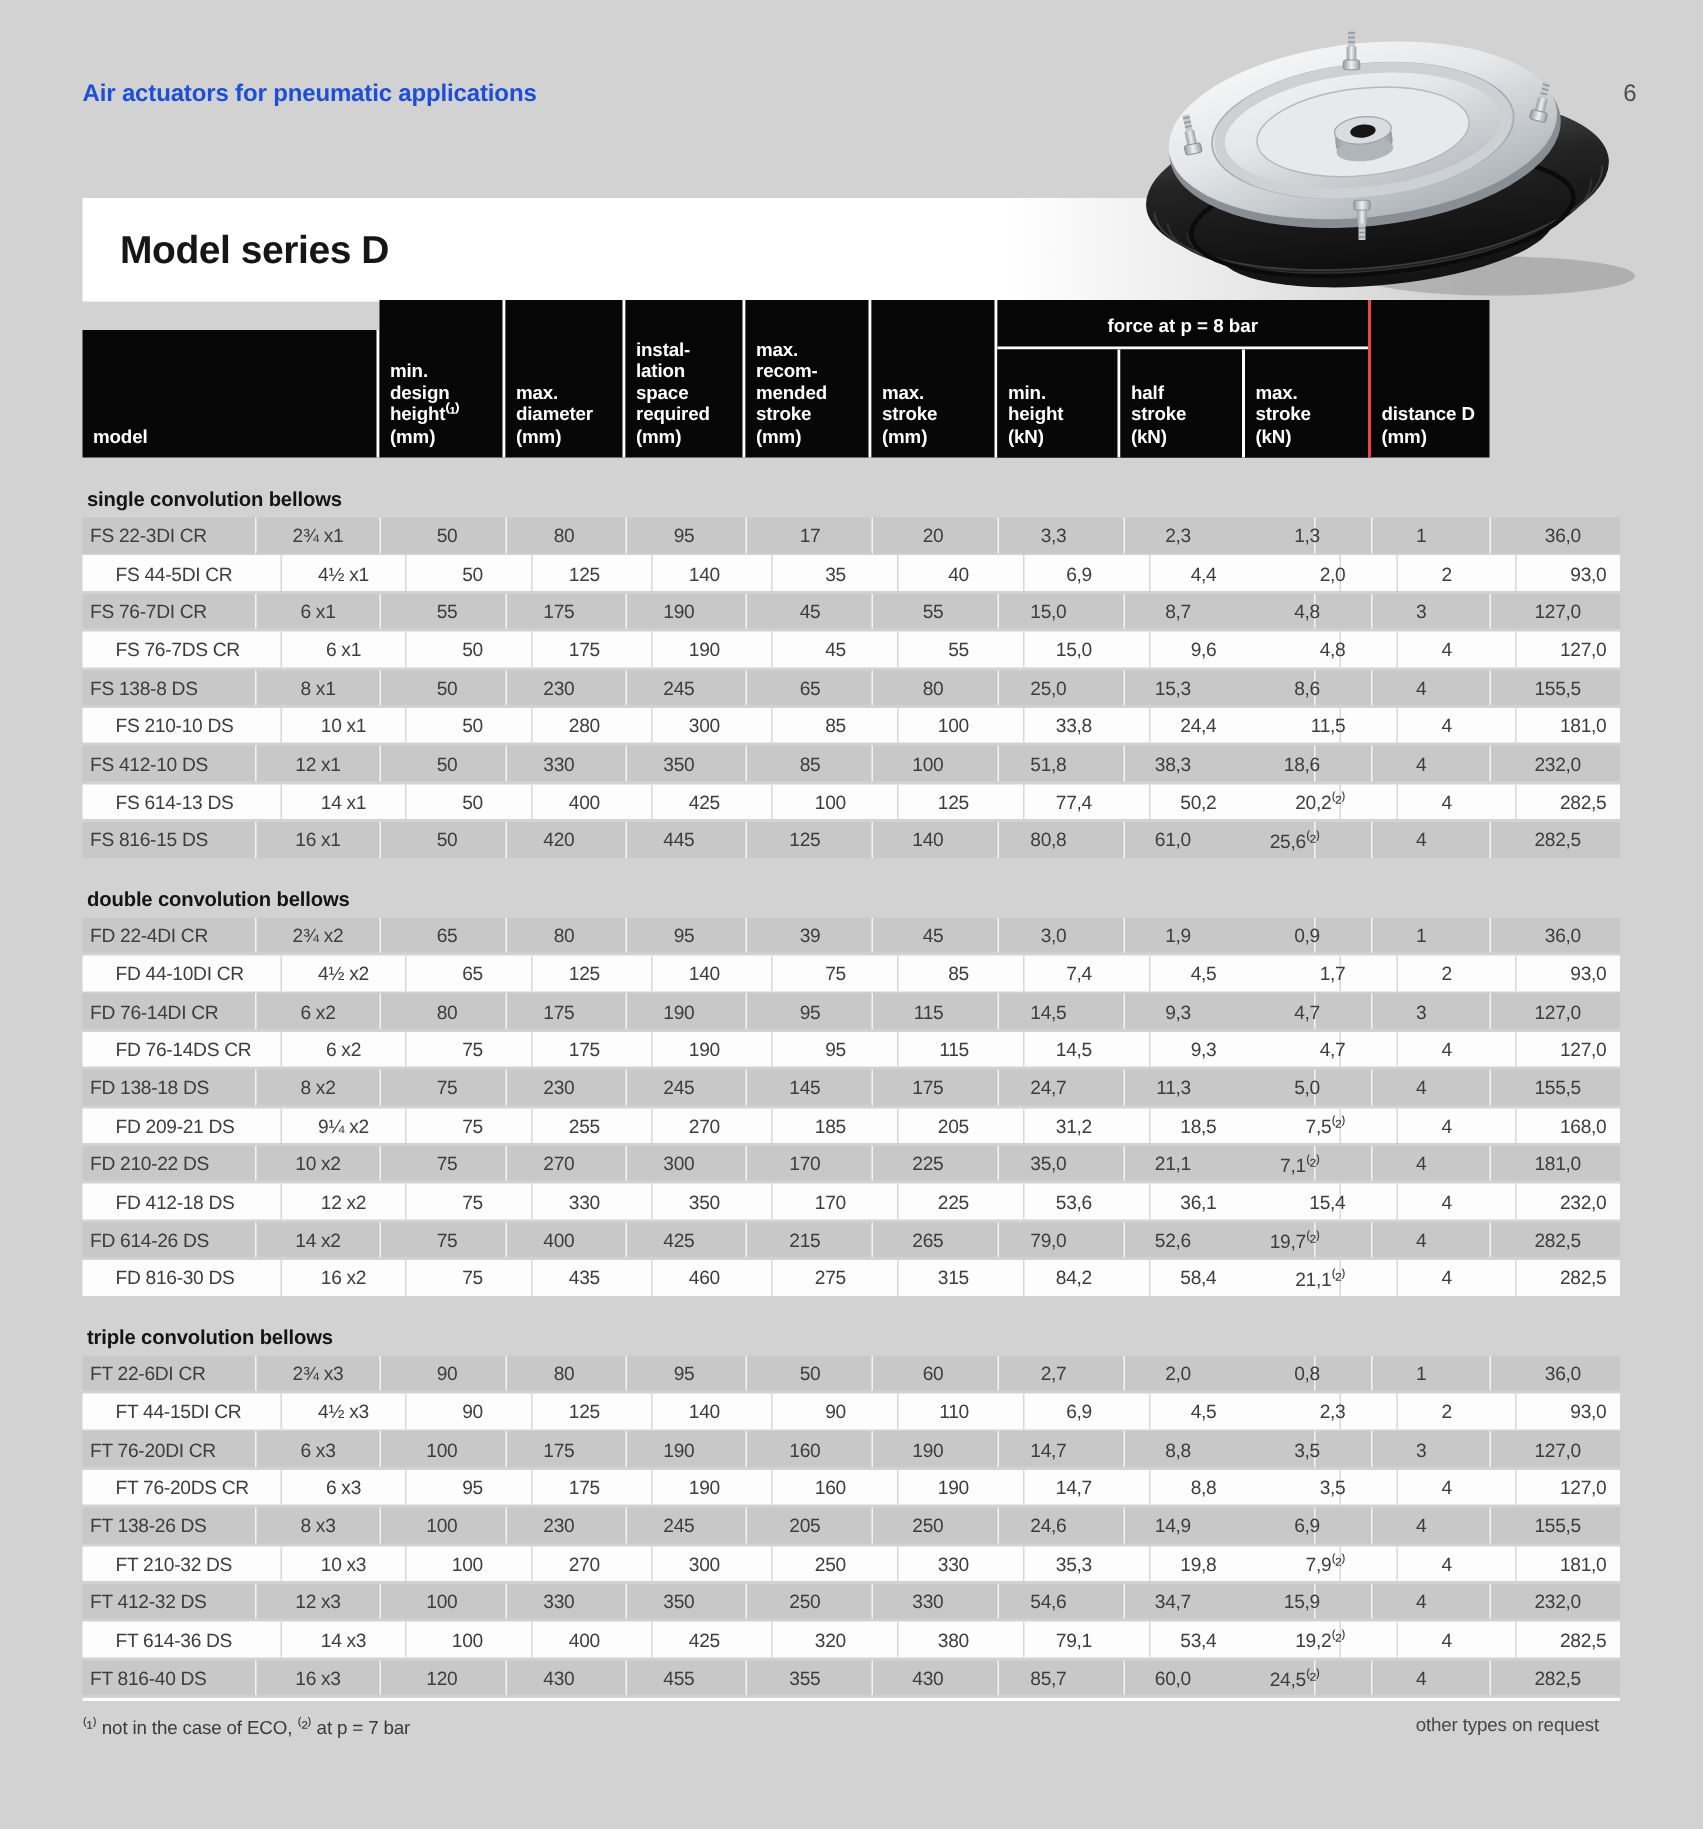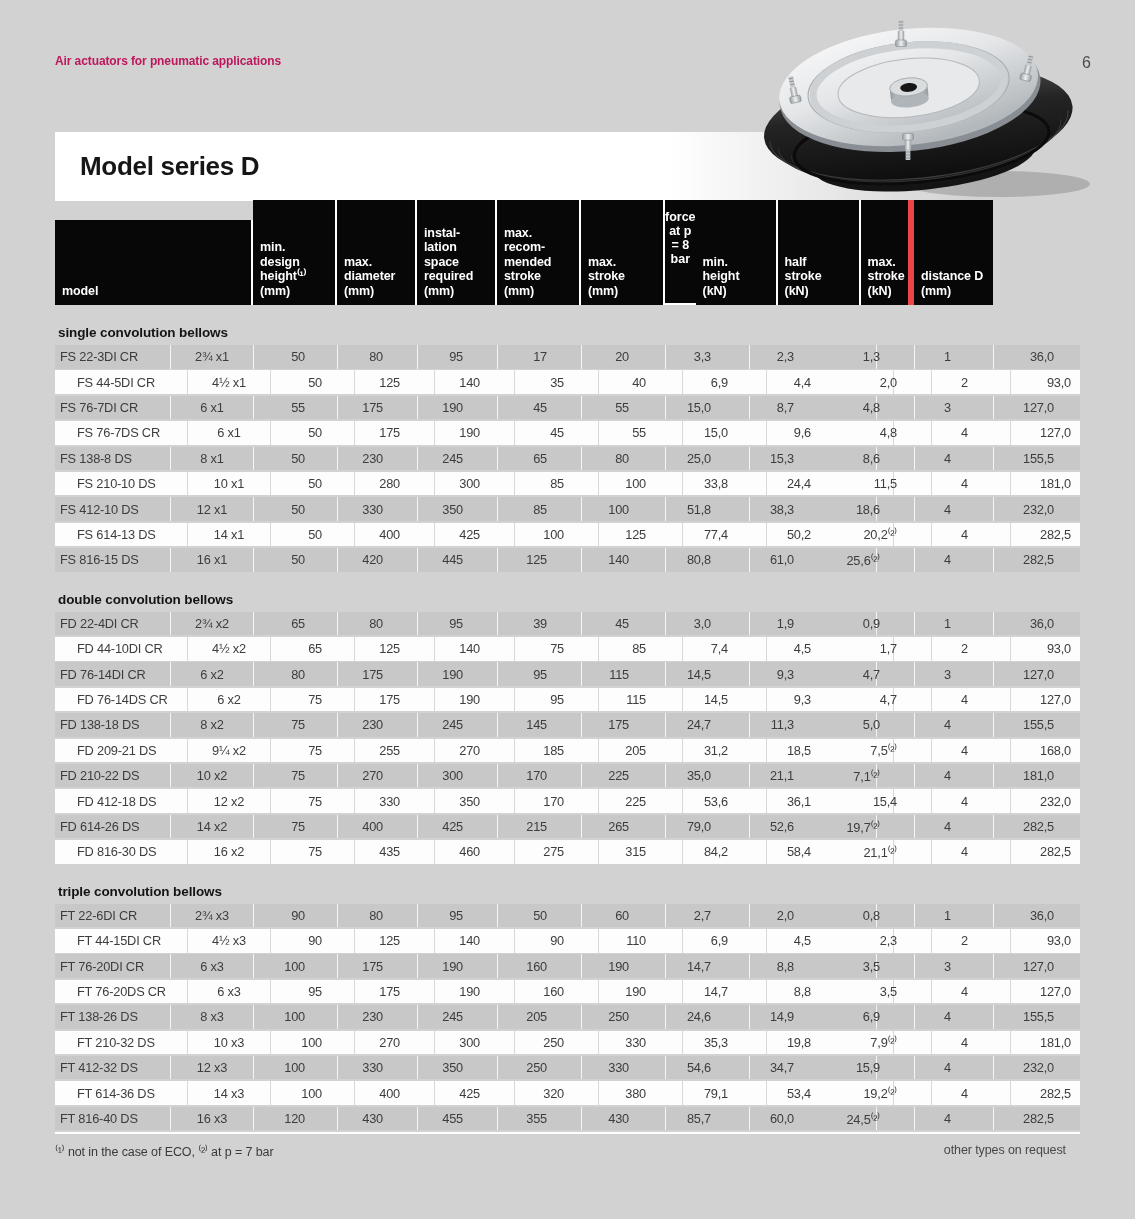--- a/index.html
+++ b/index.html
@@ -7,21 +7,21 @@
     width:1135px;height:1219px;
     background:#d2d2d2;
     font-family:"Liberation Sans", sans-serif;
     position:relative;overflow:hidden;
     -webkit-font-smoothing:antialiased;
   }
   .topbar{
     position:absolute;top:54px;left:55px;right:44px;
     display:flex;justify-content:space-between;align-items:flex-start;
   }
-  .doc-header{font-size:12px;font-weight:700;color:#be185d;letter-spacing:-0.1px;}
+  .doc-header{font-size:16px;font-weight:700;color:#1d4ed8;letter-spacing:-0.1px;}
   .page-number{font-size:16px;color:#4d4d4d;}
   .banner{
     position:absolute;top:132px;left:55px;width:1025px;height:69px;
     background:linear-gradient(to right,#ffffff 0%,#ffffff 60%,rgba(255,255,255,0) 90%);
     display:flex;align-items:center;
   }
   .banner h1{
     margin:0;padding-left:25px;font-size:26px;font-weight:700;color:#161616;letter-spacing:-0.3px;
   }
   .photo{position:absolute;top:0;left:758px;width:332px;height:198px;overflow:hidden;}
@@ -36,22 +36,22 @@
     background:#070707;color:#fff;font-weight:700;
     font-size:12.5px;line-height:14.5px;letter-spacing:-0.1px;
     display:flex;align-items:flex-end;
     padding:0 3px 7px 7px;white-space:pre-line;
     border-right:2px solid #fff;box-sizing:border-box;
   }
   .th-model{grid-column:1 / span 2;margin-top:20px;}
   .th-last{border-right:none;}
   .th-group{
     grid-column:8 / span 3;background:#070707;
-    border-right:8px solid #ef4444;box-sizing:border-box;
-    display:flex;flex-direction:row;
+    border-right:2px solid #ef4444;box-sizing:border-box;
+    display:flex;flex-direction:column;
   }
   .group-label{
     color:#fff;font-weight:700;font-size:12.5px;text-align:center;
     padding:10px 0 7px;border-bottom:2px solid #fff;
   }
   .subs{flex:1;display:grid;grid-template-columns:82px 83px 1fr;}
   .th.sub{border-right:2px solid #fff;}
   .th.sub:last-child{border-right:none;}
   
   .section-title{

